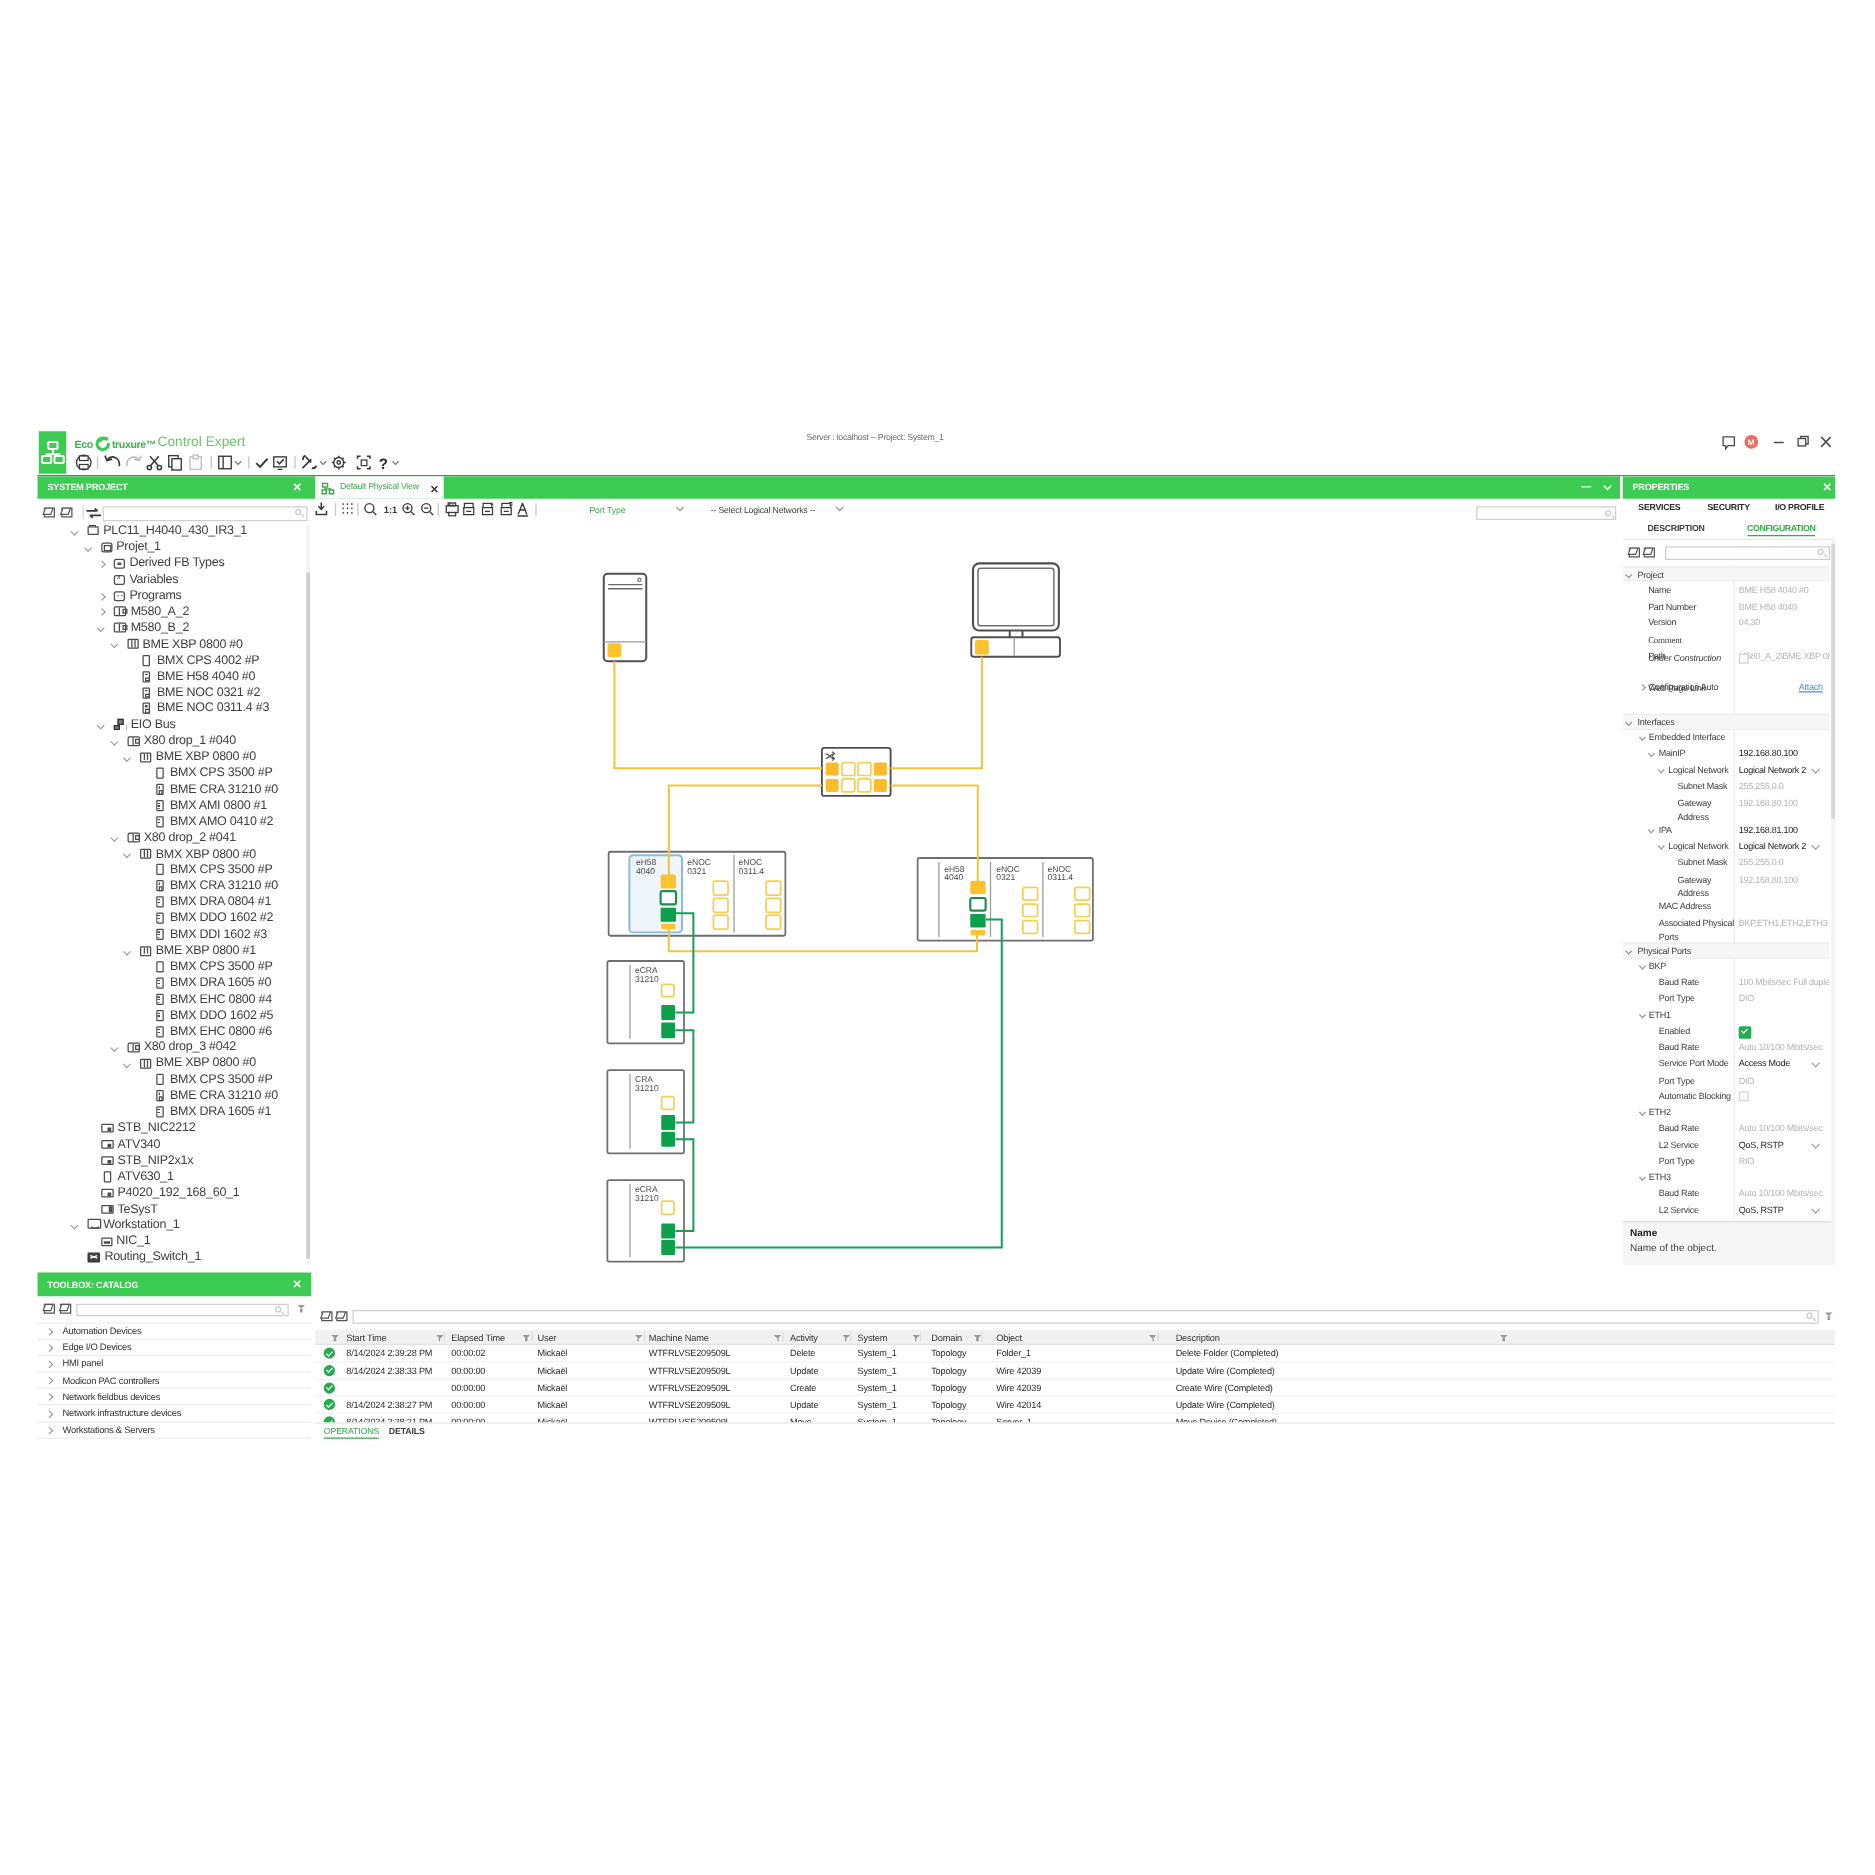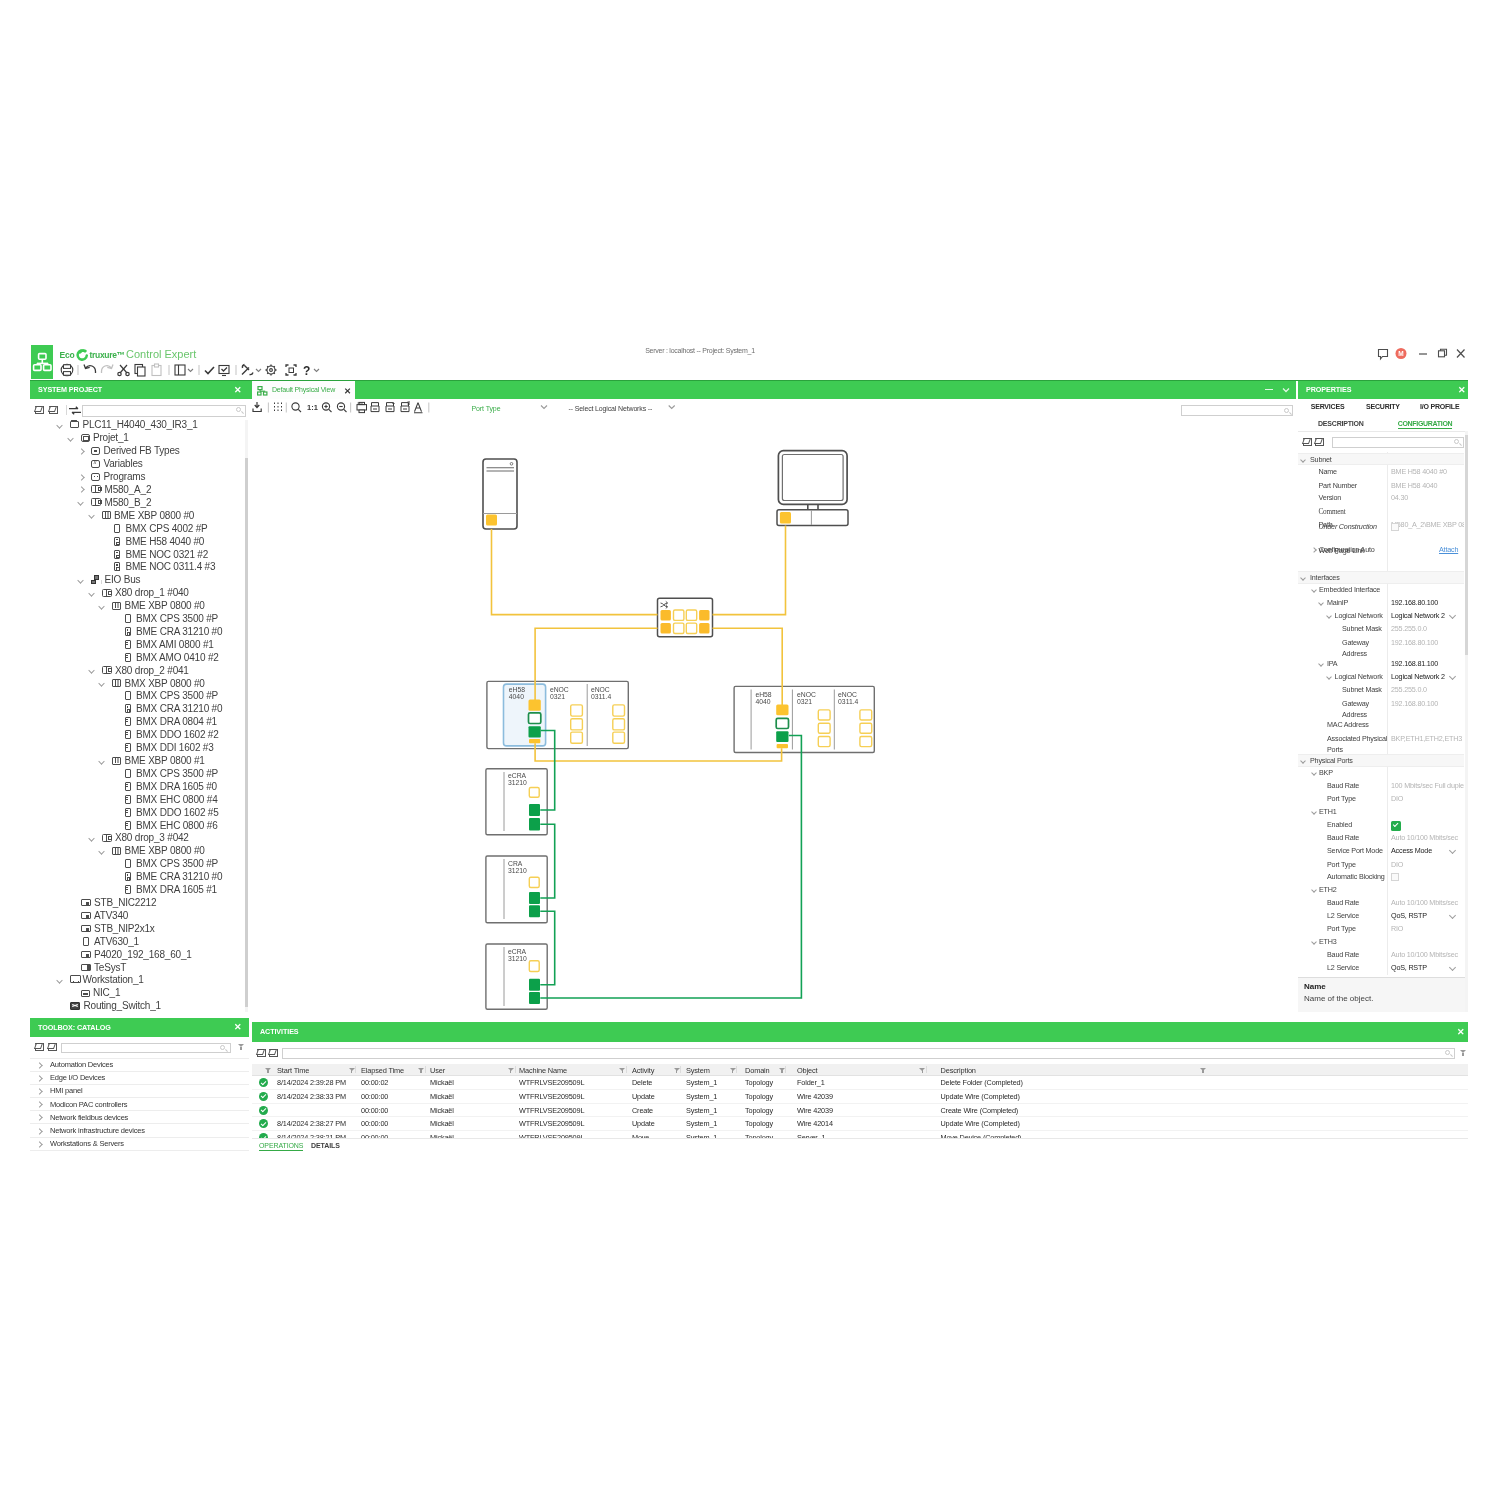--- a/index.html
+++ b/index.html
@@ -425,21 +425,21 @@
     <div class="abs" style="left:20px;top:38.5px;font-size:7px;letter-spacing:-.2px;font-weight:bold;color:#3f3f3f;">DESCRIPTION</div>
     <div class="abs" style="left:99.7px;top:38.5px;font-size:7px;letter-spacing:-.3px;font-weight:bold;color:#35aa46;border-bottom:1.6px solid #35aa46;padding-bottom:1.5px;">CONFIGURATION</div>
     <div class="abs" style="left:0;top:49.5px;width:170px;height:1px;background:#e9e9e9;"></div>
     <div class="cube" style="left:4.5px;top:57px;"></div>
     <div class="cube" style="left:17.3px;top:57px;"></div>
     <div class="srch" style="left:34.3px;top:55.5px;width:132px;height:11px;"></div>
     <div class="mag" style="left:156px;top:58px;"></div>
     <div class="abs" style="left:89px;top:71px;width:1px;height:523px;background:#ececec;"></div>
     <div class="pr psec" style="top:71.5px;height:12.85px;">
         <s class="pcv" style="left:3px"></s>
-        <span class="lab" style="left:12px">Subnet</span>
+        <span class="lab" style="left:12px">Project</span>
       </div>
     <div class="pr" style="top:85.4px;height:12.85px;">
         <span class="lab" style="left:20.5px">Name</span>
         <span class="val" style="">BME H58 4040 #0</span>
       </div>
     <div class="pr" style="top:98.6px;height:12.85px;">
         <span class="lab" style="left:20.5px">Part Number</span>
         <span class="val" style="">BME H58 4040</span>
       </div>
     <div class="pr" style="top:111.4px;height:12.85px;">
@@ -612,21 +612,20 @@
       <div class="tbrow"><s class="cvr"></s>Edge I/O Devices</div>
       <div class="tbrow"><s class="cvr"></s>HMI panel</div>
       <div class="tbrow"><s class="cvr"></s>Modicon PAC controllers</div>
       <div class="tbrow"><s class="cvr"></s>Network fieldbus devices</div>
       <div class="tbrow"><s class="cvr"></s>Network infrastructure devices</div>
       <div class="tbrow"><s class="cvr"></s>Workstations &amp; Servers</div>
     </div>
   </div>
 
   <div id="activities" class="abs" style="left:222px;top:678px;width:1216px;height:133px;background:#fff;overflow:hidden;">
-    <div class="phead" style="left:0;top:0;width:1216px;height:20px;line-height:20px;">ACTIVITIES</div>
     <div class="phx" style="left:1205px;line-height:20px;">✕</div>
     <div class="cube" style="left:4.7px;top:27px;"></div>
     <div class="cube" style="left:16.9px;top:27px;"></div>
     <div class="srch" style="left:29.8px;top:25.5px;width:1173px;height:11px;"></div>
     <div class="mag" style="left:1193px;top:28px;"></div>
     <div class="fn" style="left:1208px;top:28px;"></div>
     <div class="ahead" style="left:0;top:41.7px;width:1216px;height:12.3px;border-bottom:1px solid #e2e2e2;">
       <s class="fn" style="left:13px;top:4px;"></s>
       <span class="acell" style="left:25px;">Start Time</span>
       <s class="fn" style="left:96.5px;top:4px;"></s>

